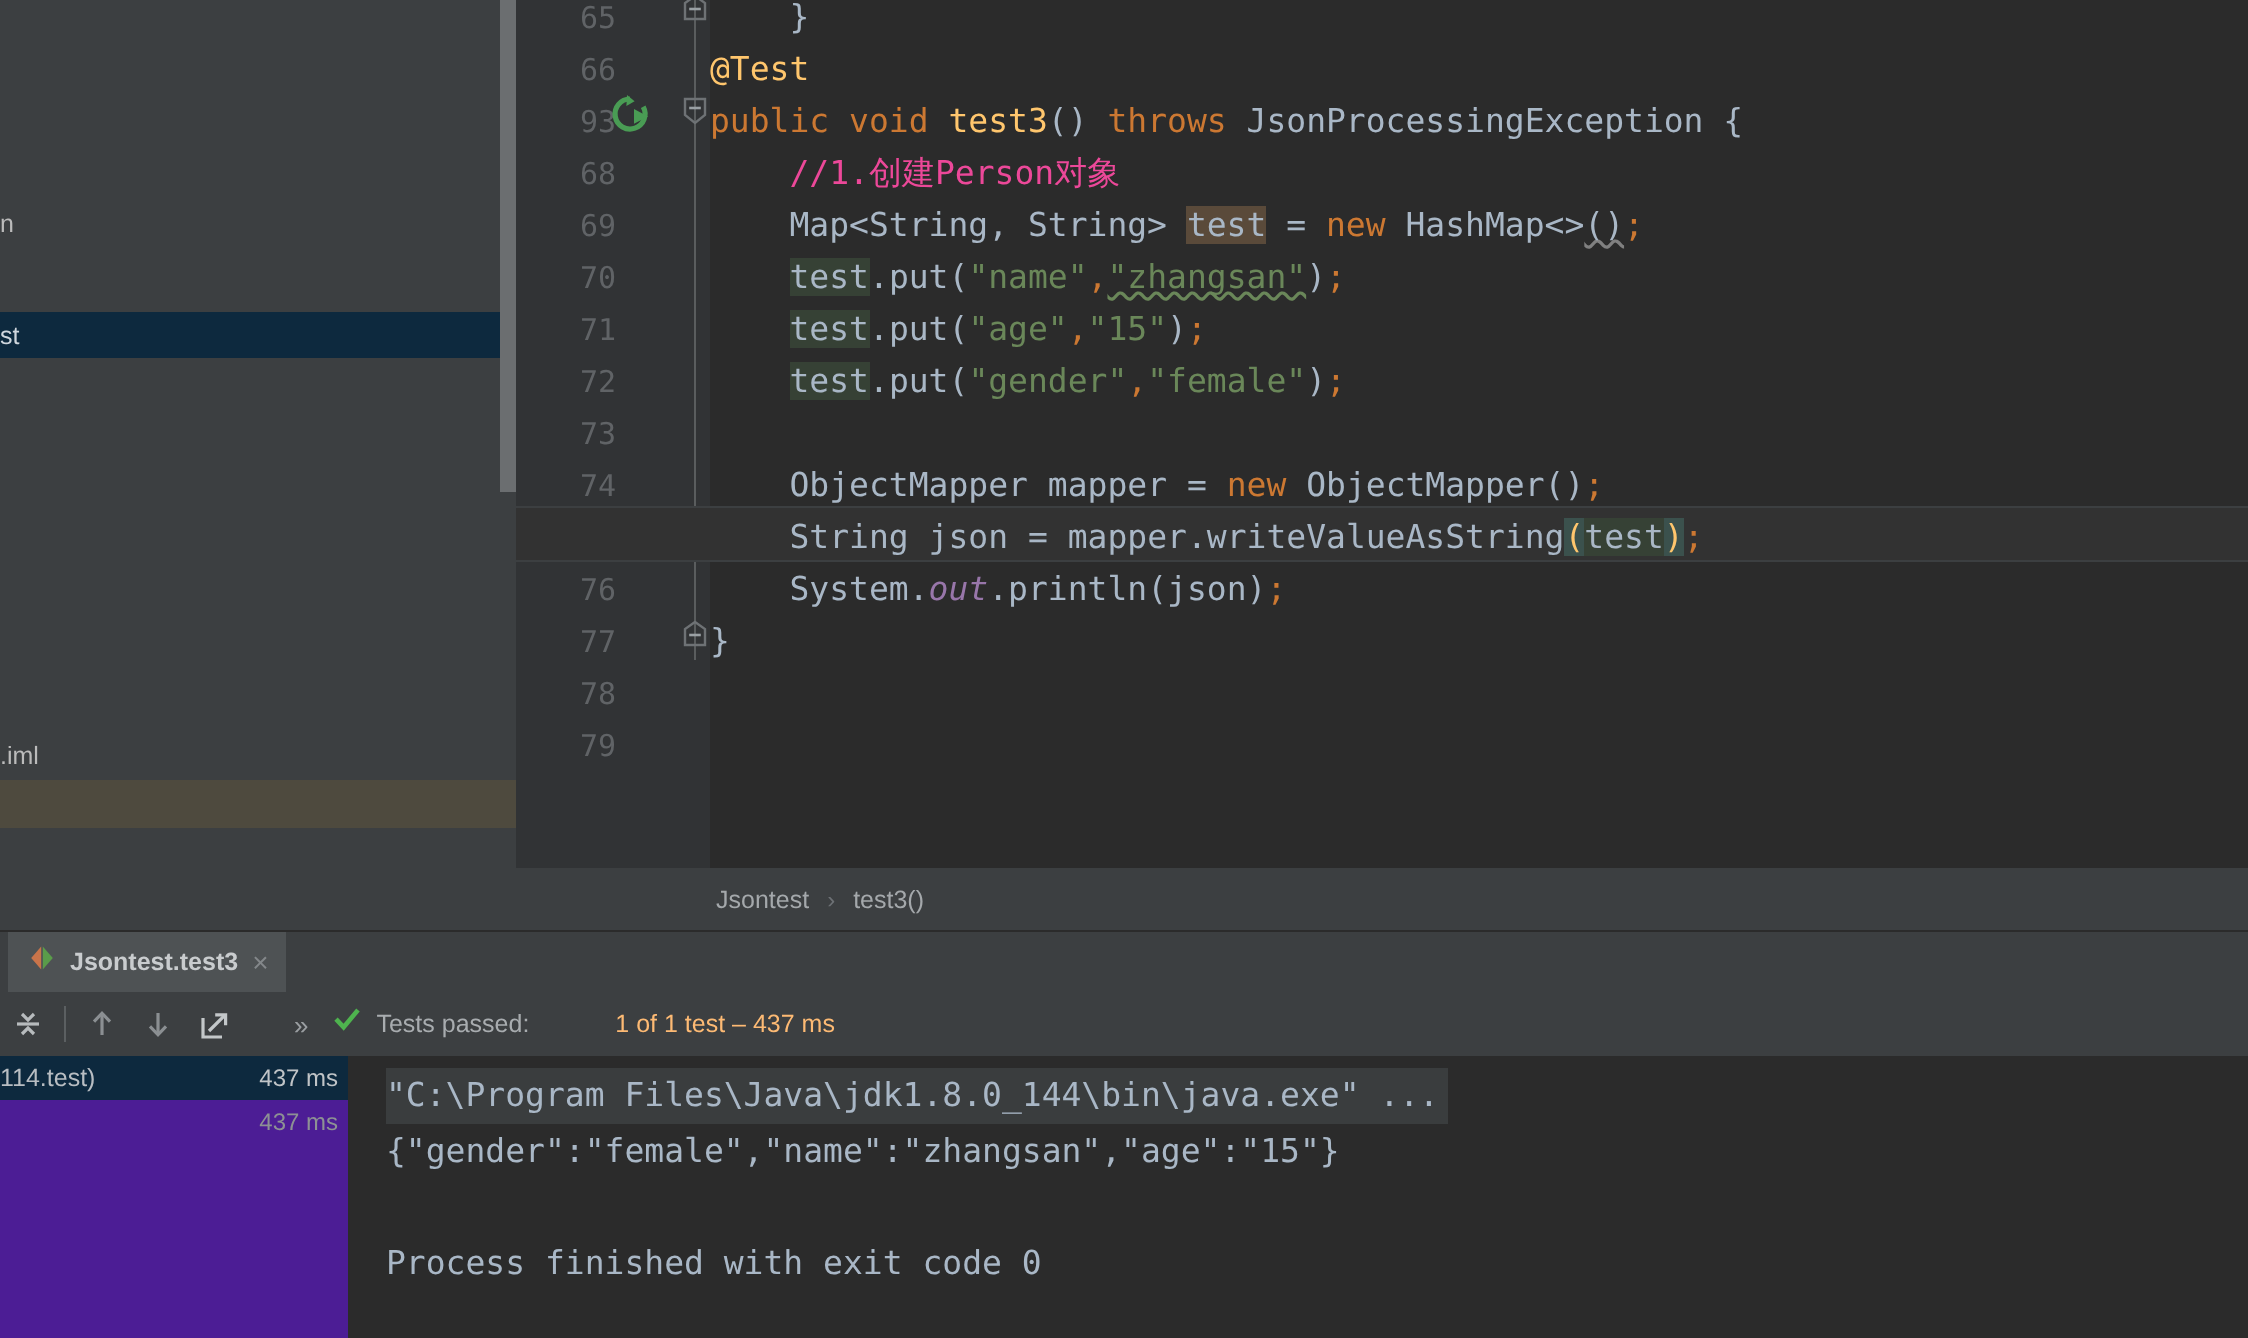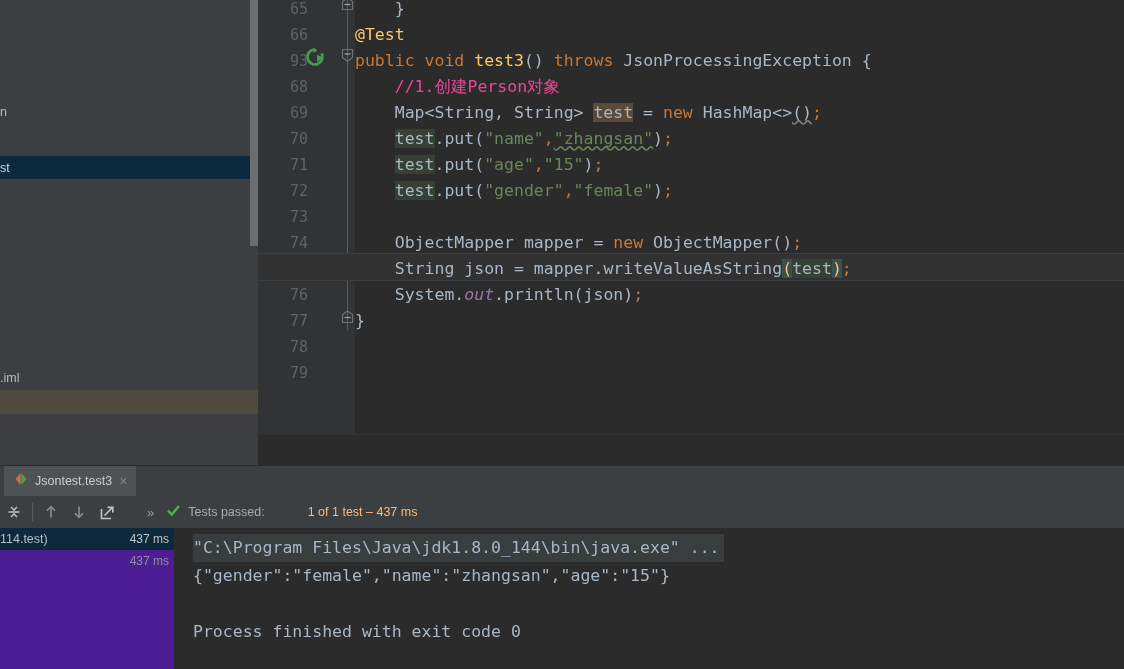--- a/index.html
+++ b/index.html
@@ -122,21 +122,21 @@
     background: #3c3f41;
   }
   .tw-topline { position: absolute; left: 0; top: 0; width: 1124px; height: 1px; background: #2b2b2b; }
 
   .tab-strip { position: absolute; left: 0; top: 1px; width: 1124px; height: 30px; }
   .run-tab {
     position: absolute; left: 4px; top: 0; height: 30px;
     display: flex; align-items: center; gap: 7px; padding: 0 9px 0 10px;
     background: #4e5254;
   }
-  .run-tab-label { font-size: 12.5px; color: #c9ccce; }
+  .run-tab-label { font-size: 12.5px; color: #c9ccce; font-weight: bold; }
   .tab-close { font-size: 14px; color: #83878a; line-height: 1; }
 
   .toolbar {
     position: absolute; left: 0; top: 31px; width: 1124px; height: 32px;
     display: flex; align-items: center;
   }
   .tb-btn { width: 28px; height: 28px; display: flex; align-items: center; justify-content: center; }
   .tb-sep { width: 1px; height: 18px; background: #5b5f61; margin: 0 4px; }
   .chev { font-size: 13px; color: #9a9ea1; padding: 0 6px; }
   .status-line { display: flex; align-items: center; gap: 7px; margin-left: 6px; }
@@ -283,20 +283,25 @@
       <div class="code-line" style="top:282px"><span class="t">    </span><span class="t">System</span><span class="t">.</span><span class="f">out</span><span class="t">.</span><span class="t">println</span><span class="t">(</span><span class="t">json</span><span class="t">)</span><span class="k">;</span></div>
 
       <div class="code-line" style="top:308px"><span class="t">}</span></div>
       <div class="code-line" style="top:334px"></div>
       <div class="code-line" style="top:360px"><span class="t"></span></div>
     </div>
   </div>
 
   <div class="bc-top-line"></div>
   <div class="bc-divider-left"></div>
+  <div class="breadcrumb-bar">
+    <span class="crumb">Jsontest</span>
+    <span class="crumb-sep">›</span>
+    <span class="crumb">test3()</span>
+  </div>
 
   <div class="tool-window">
     <div class="tw-topline"></div>
 
     <div class="tab-strip">
       <div class="run-tab">
         <span>
           <svg width="14" height="14" viewBox="0 0 14 14">
             <path d="M6.6 1.2 L1.6 7 L6.6 12.8 Z" fill="#c9744a"></path>
             <path d="M7.4 1.2 L12.4 7 L7.4 12.8 Z" fill="#5a9c4a"></path>

